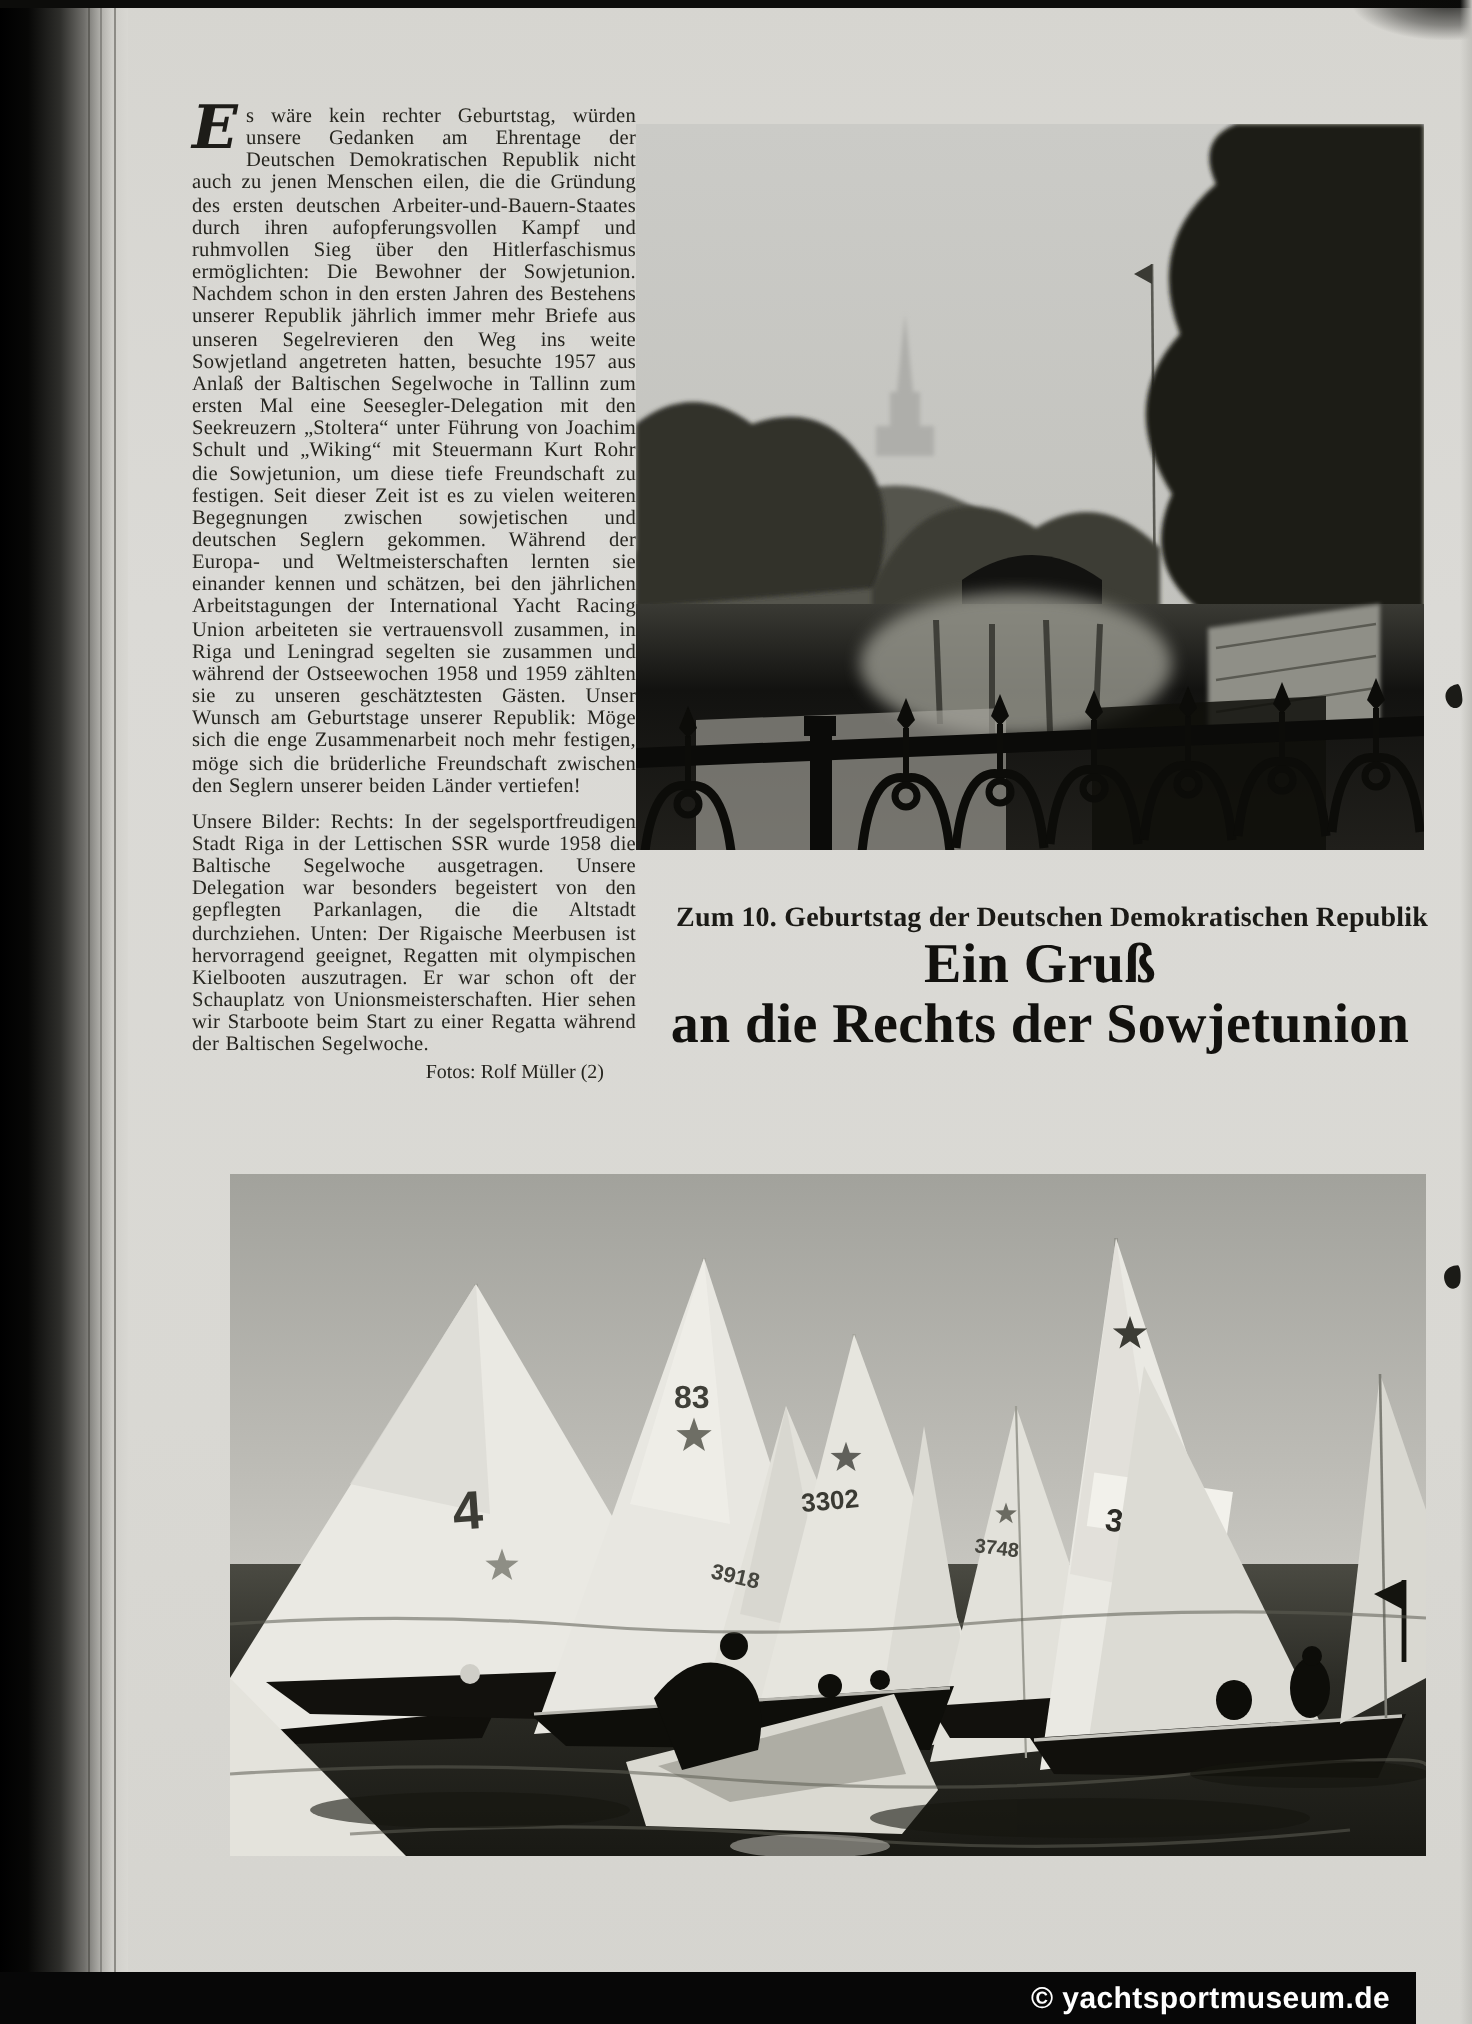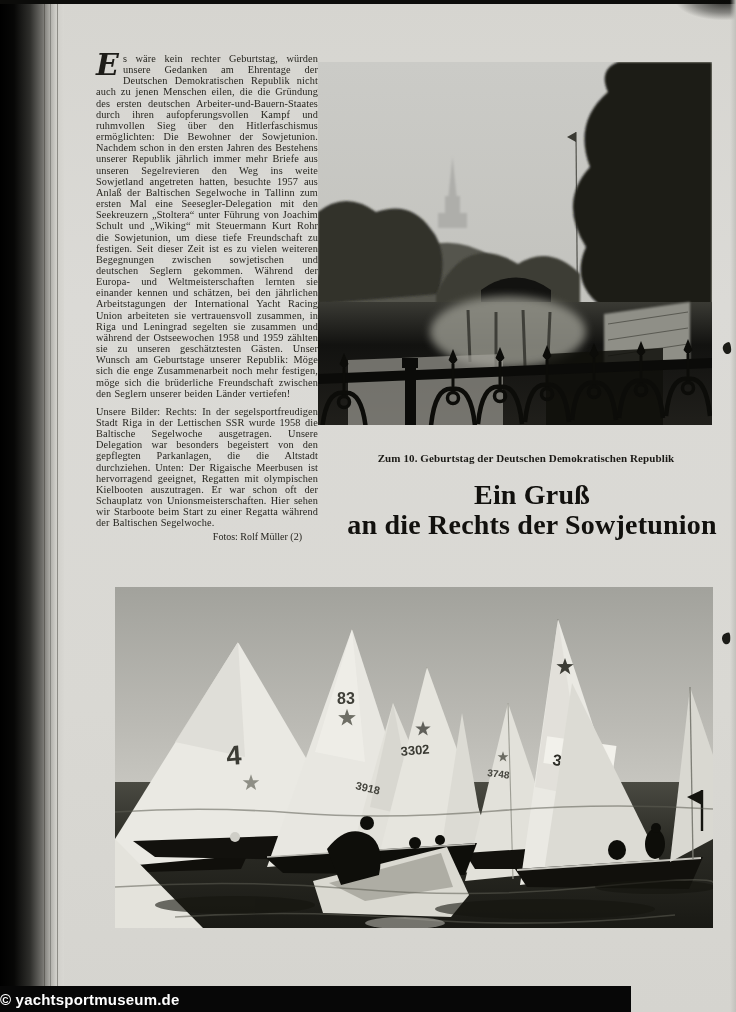--- a/index.html
+++ b/index.html
@@ -36,31 +36,31 @@
     font-size:30px;line-height:22px;margin:1px 4px 0 0;color:#1d1c18;
   }
   .credit{margin:2px 16px 0;font-size:10px;text-align:right;color:#26251f;}
   
   .top-photo{position:absolute;left:318px;top:62px;width:394px;height:363px;background:#c6c6c1;}
   .bottom-photo{position:absolute;left:115px;top:587px;width:598px;height:341px;background:#b5b5af;}
   .top-photo svg,.bottom-photo svg{display:block;width:100%;height:100%;}
   
   .kicker{
     position:absolute;left:330px;top:452px;width:392px;text-align:center;
-    font-weight:bold;font-size:11px;letter-spacing:.1px;color:#1b1a16;
+    font-weight:bold;font-size:14px;letter-spacing:.1px;color:#1b1a16;
   }
   .headline{
-    position:absolute;left:318px;top:468px;width:404px;margin:12px;text-align:center;
+    position:absolute;left:318px;top:468px;width:404px;margin:0;text-align:center;
     font-weight:bold;color:#12110e;font-size:28px;line-height:30px;letter-spacing:.2px;
   }
   .headline span{display:block;}
   
   .watermark-bar{
-    position:absolute;left:0;bottom:0;width:631px;height:26px;background:#070707;
-    display:flex;align-items:center;justify-content:flex-start;padding-right:13px;box-sizing:border-box;
+    position:absolute;left:0;bottom:0;width:708px;height:26px;background:#070707;
+    display:flex;align-items:center;justify-content:flex-end;padding-right:13px;box-sizing:border-box;
   }
   .watermark-bar span{
     font-family:"Liberation Sans",sans-serif;font-weight:bold;font-size:15px;color:#fff;letter-spacing:.2px;
   }
 </style>
 </head>
 <body>
 
 <div class="page">
 

